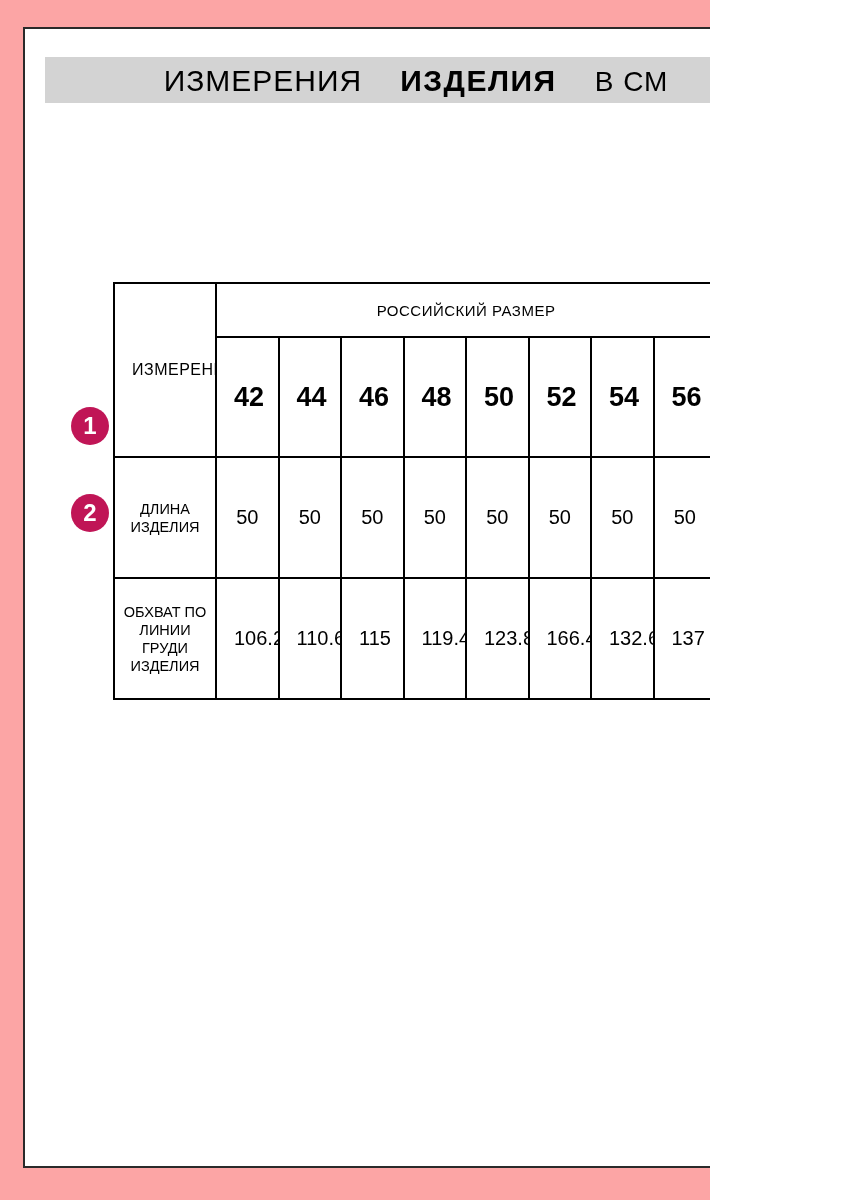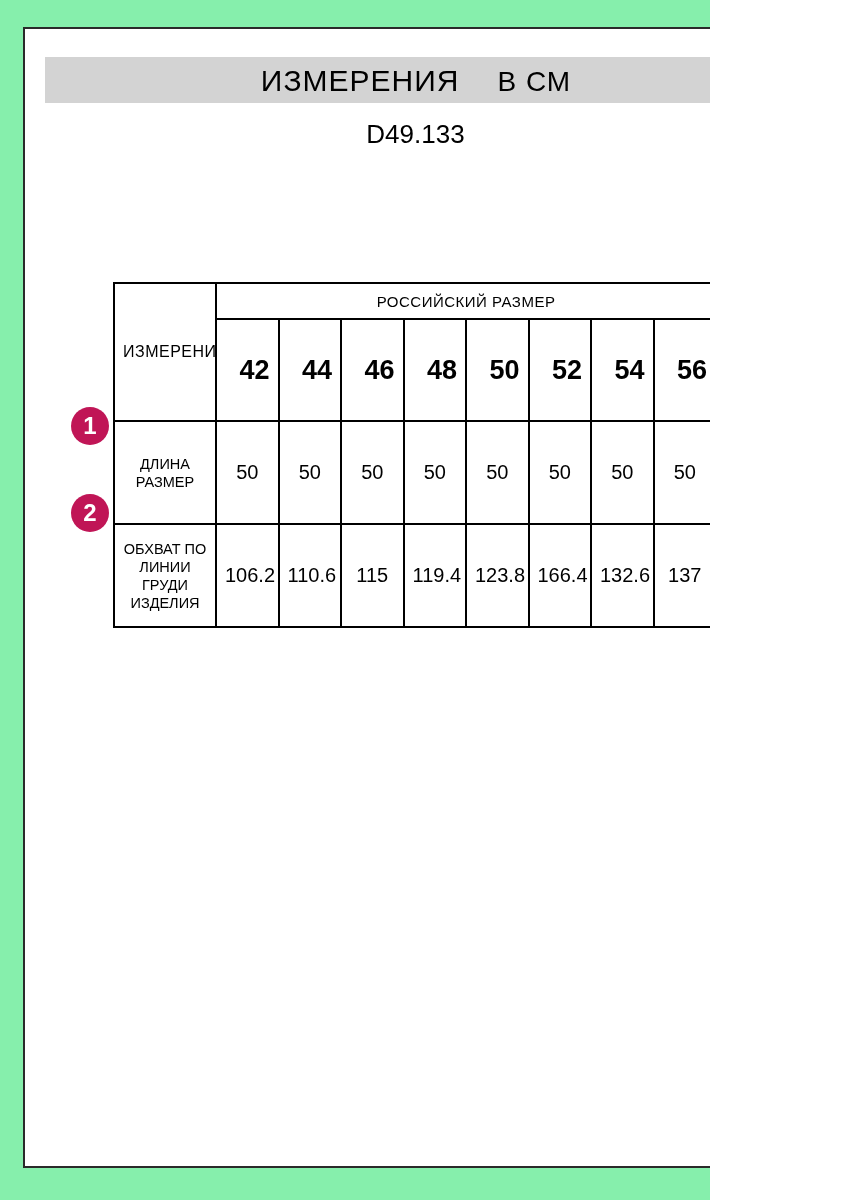--- a/index.html
+++ b/index.html
@@ -6,21 +6,21 @@
     margin: 0;
     padding: 0;
     background: #ffffff;
     font-family: "Liberation Sans", sans-serif;
     color: #000000;
   }
   .page {
     position: relative;
     width: 710px;
     height: 1200px;
-    background: #86efac;
+    background: #fca5a5;
     overflow: hidden;
   }
   .frame {
     position: absolute;
     left: 23px;
     top: 27px;
     width: 785px;
     height: 1141px;
     border: 2px solid #2a2a2a;
     box-sizing: border-box;
@@ -84,21 +84,21 @@
   table.measure {
     border-collapse: collapse;
     table-layout: fixed;
     margin-left: 88px;
     width: 602px;
   }
   table.measure td {
     border: 2px solid #000000;
     text-align: center;
     vertical-align: middle;
-    padding: 8px;
+    padding: 17px;
     overflow: hidden;
   }
   td.corner-cell {
     font-size: 16px;
     letter-spacing: 0.5px;
   }
   td.span-cell {
     height: 18px;
     font-size: 15px;
     letter-spacing: 0.5px;
@@ -147,24 +147,24 @@
   }
 </style>
 </head>
 <body>
 
 <div class="page">
   <div class="frame">
 
     <div class="banner">
       <span class="t-regular">ИЗМЕРЕНИЯ</span>
+      <span class="t-bold">ИЗДЕЛИЯ</span>
       <span class="t-units">В СМ</span>
     </div>
 
-    <div class="product-code">D49.133</div>
 
 
     <div class="table-wrap">
       <table class="measure">
         <colgroup>
           <col style="width:102px">
           <col style="width:62.5px">
             <col style="width:62.5px">
             <col style="width:62.5px">
             <col style="width:62.5px">
@@ -182,21 +182,21 @@
             <td>42</td>
             <td>44</td>
             <td>46</td>
             <td>48</td>
             <td>50</td>
             <td>52</td>
             <td>54</td>
             <td>56</td>
           </tr>
           <tr class="data-row">
-            <td class="label-cell">ДЛИНА РАЗМЕР</td>
+            <td class="label-cell">ДЛИНА ИЗДЕЛИЯ</td>
             <td>50</td>
             <td>50</td>
             <td>50</td>
             <td>50</td>
             <td>50</td>
             <td>50</td>
             <td>50</td>
             <td>50</td>
           </tr>
           <tr class="data-row">

